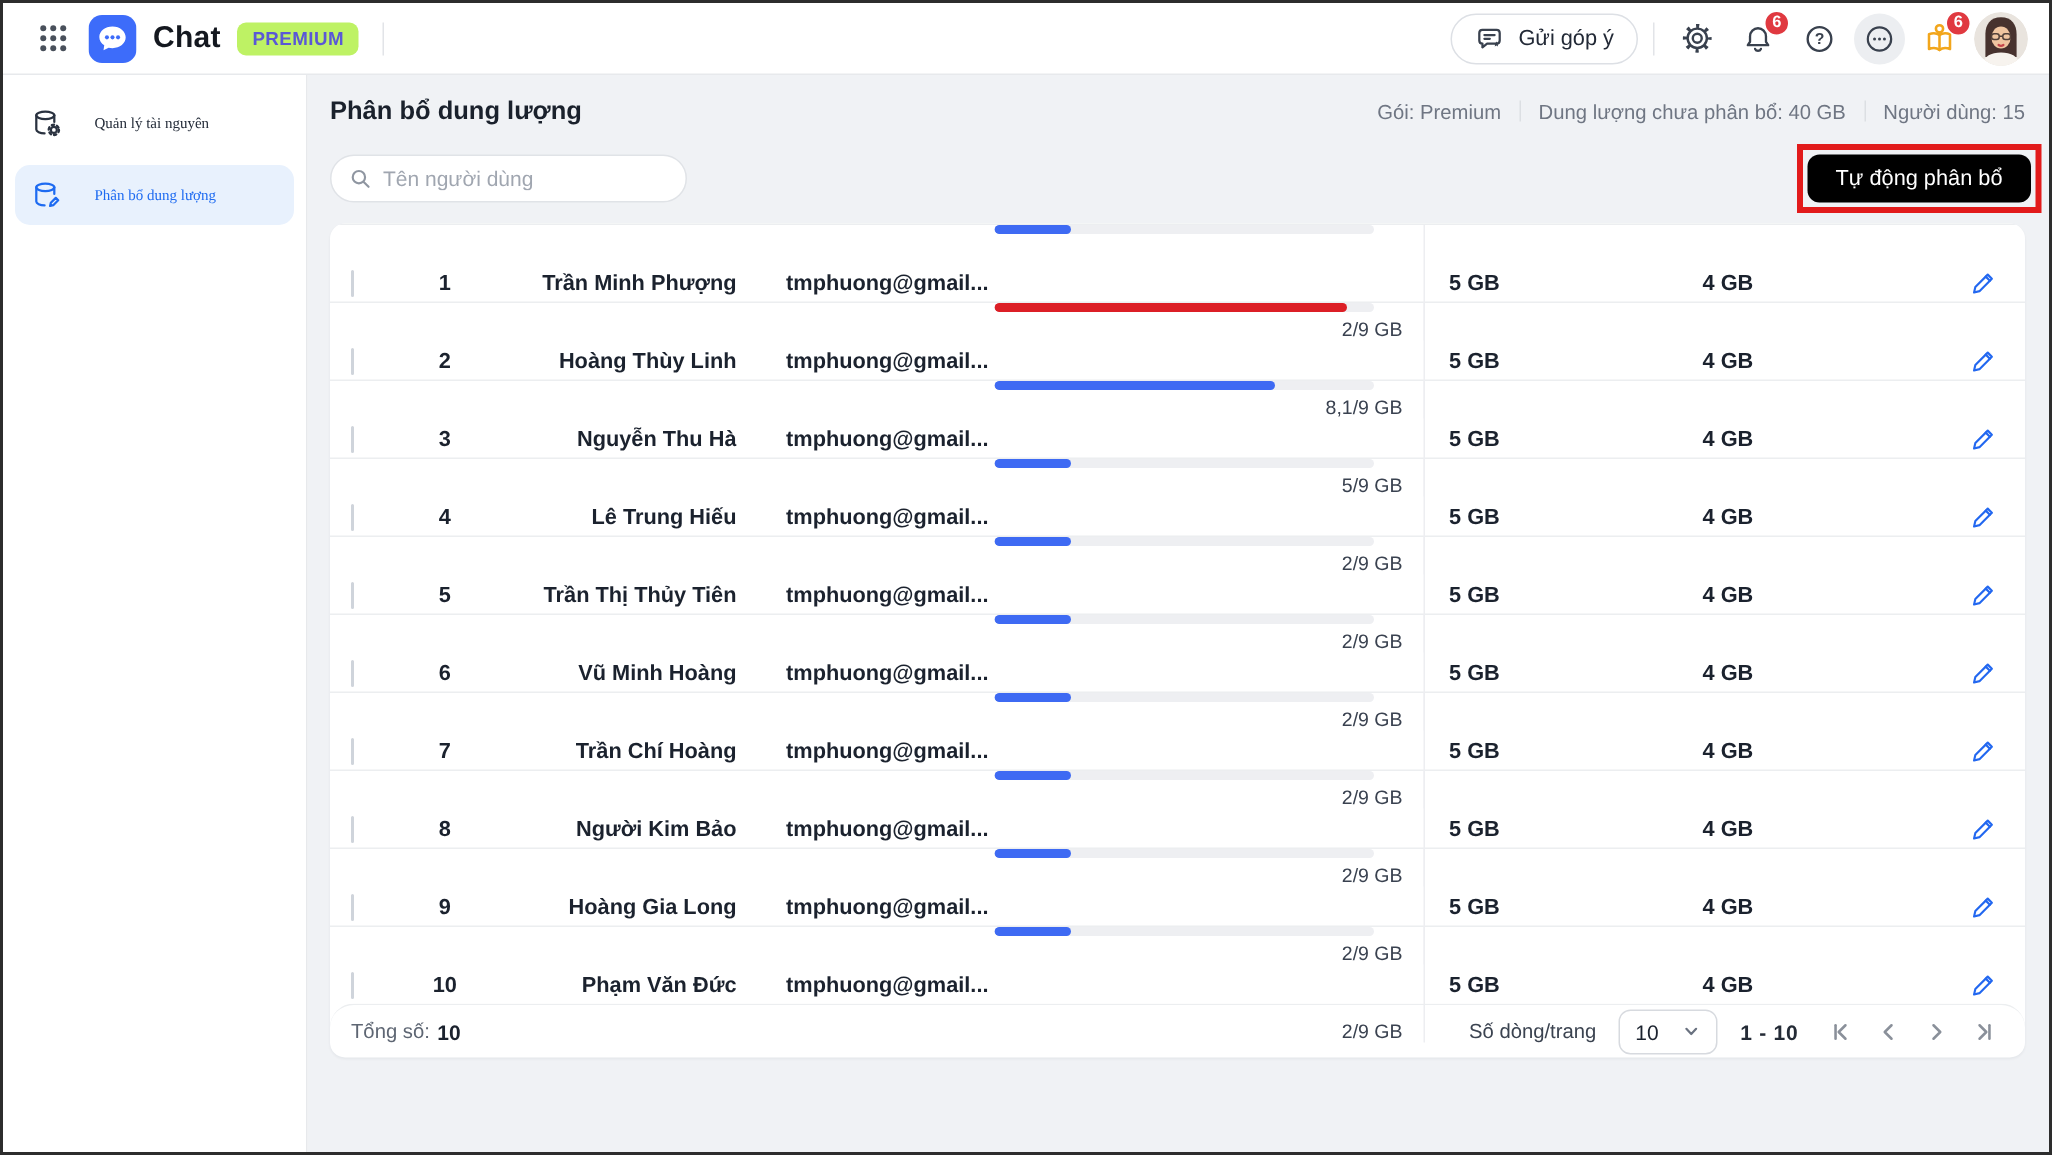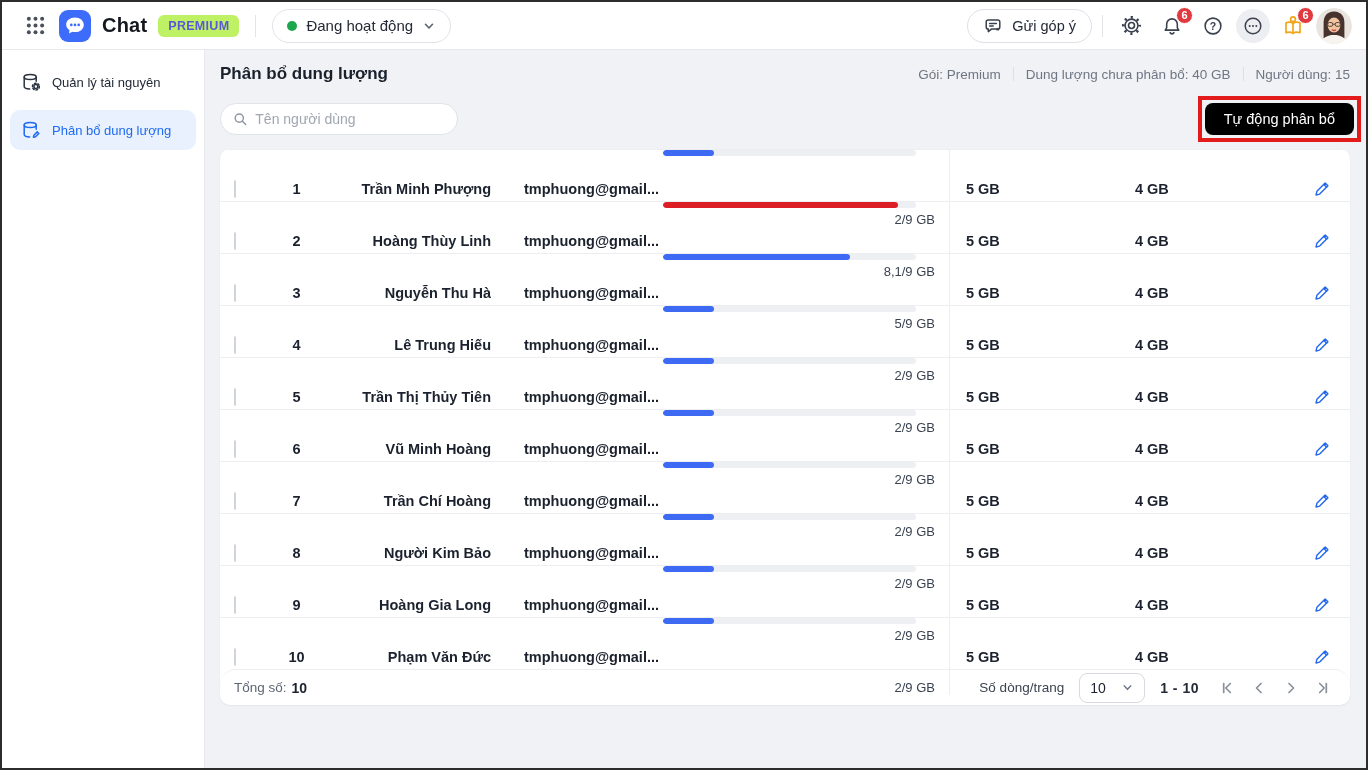--- a/index.html
+++ b/index.html
@@ -27,22 +27,22 @@
                   height:34px; padding:0 15px; background:#fff; font-size:14.5px; color:#222936; cursor:pointer; }
   .badge { position:absolute; top:-1px; right:-3px; background:#E03940; color:#fff; font-size:11px;
            font-weight:700; min-width:17px; height:17px; border-radius:9px; display:flex; align-items:center;
            justify-content:center; padding:0 3px; border:1.5px solid #fff; }
   .more-btn { background:#ECEEF1; border-radius:50%; width:34px; height:34px; }
   .avatar-btn { width:36px; height:36px; border-radius:50%; overflow:hidden; padding:0; }
 
   
   .main { flex:1; display:flex; min-height:0; }
   .sidebar { width:203px; min-width:203px; background:#fff; border-right:1px solid #E7E9EC; padding:12px 8px; }
-  .side-item { display:flex; align-items:center; gap:11px; height:40px; padding:0 11px; border-radius:10px;
-               font-size:13px; color:#232B38; margin-bottom:8px; cursor:pointer; }
+  .side-item { display:flex; align-items:center; gap:22px; height:40px; padding:0 11px; border-radius:10px;
+               font-size:10px; color:#232B38; margin-bottom:8px; cursor:pointer;font-family:Liberation Serif, serif; }
   .side-item.active { background:#E8F1FD; color:#1E6BF1; }
   .content { flex:1; padding:14px 16px 0 15px; min-width:0; }
 
   
   .page-head { display:flex; align-items:center; justify-content:space-between; margin-bottom:12px; }
   .page-title { font-size:17px; font-weight:700; color:#1A212C; }
   .page-info { display:flex; align-items:center; gap:12px; font-size:13.5px; color:#6F7683; }
   .info-sep { width:1px; height:14px; background:#DCDFE3; }
 
   .toolbar-row { display:flex; align-items:center; justify-content:space-between; margin-bottom:7px; height:46px; }
@@ -124,27 +124,20 @@
           <rect width="32" height="32" rx="9" fill="#3D6CFA"></rect>
           <path d="M16 7.6c-4.9 0-8.8 3.1-8.8 7 0 2.3 1.3 4.3 3.3 5.6l-.5 3.3 3.4-1.7c.8.2 1.7.3 2.6.3 4.9 0 8.8-3.1 8.8-7.2s-3.9-7.3-8.8-7.3z" fill="#fff"></path>
           <circle cx="12.3" cy="14.9" r="1.35" fill="#3D6CFA"></circle>
             <circle cx="16" cy="14.9" r="1.35" fill="#3D6CFA"></circle>
             <circle cx="19.7" cy="14.9" r="1.35" fill="#3D6CFA"></circle>
         </svg>
       </span>
       <span class="app-title">Chat</span>
       <span class="premium-badge">PREMIUM</span>
       <span class="v-div"></span>
-      <button class="status-pill">
-        <span class="status-dot"></span>
-        <span>Đang hoạt động</span>
-        <svg width="14" height="14" viewBox="0 0 16 16" fill="none" stroke="#5A6270" stroke-width="1.8" stroke-linecap="round" stroke-linejoin="round">
-            <polyline points="4 6 8 10.3 12 6"></polyline>
-          </svg>
-      </button>
     </div>
     <div class="tb-right">
       <button class="feedback-btn">
         <svg width="20" height="20" viewBox="0 0 20 20" fill="none" stroke="#39414E" stroke-width="1.5" stroke-linecap="round" stroke-linejoin="round">
           <path d="M3.2 6c0-1.2.9-2.1 2.1-2.1h9.4c1.2 0 2.1.9 2.1 2.1v5c0 1.2-.9 2.1-2.1 2.1H8.4l-3.1 2.5v-2.5c-1.2 0-2.1-.9-2.1-2.1z"></path>
           <path d="M6.6 7.4h6.8"></path>
             <path d="M6.6 9.9h3.6"></path>
           <path d="M14.6 11.6l.55 1.1 1.2.18-.87.85.2 1.2-1.08-.57-1.08.57.2-1.2-.87-.85 1.2-.18z" fill="#39414E" stroke="none"></path>
         </svg>
         <span>Gửi góp ý</span>

